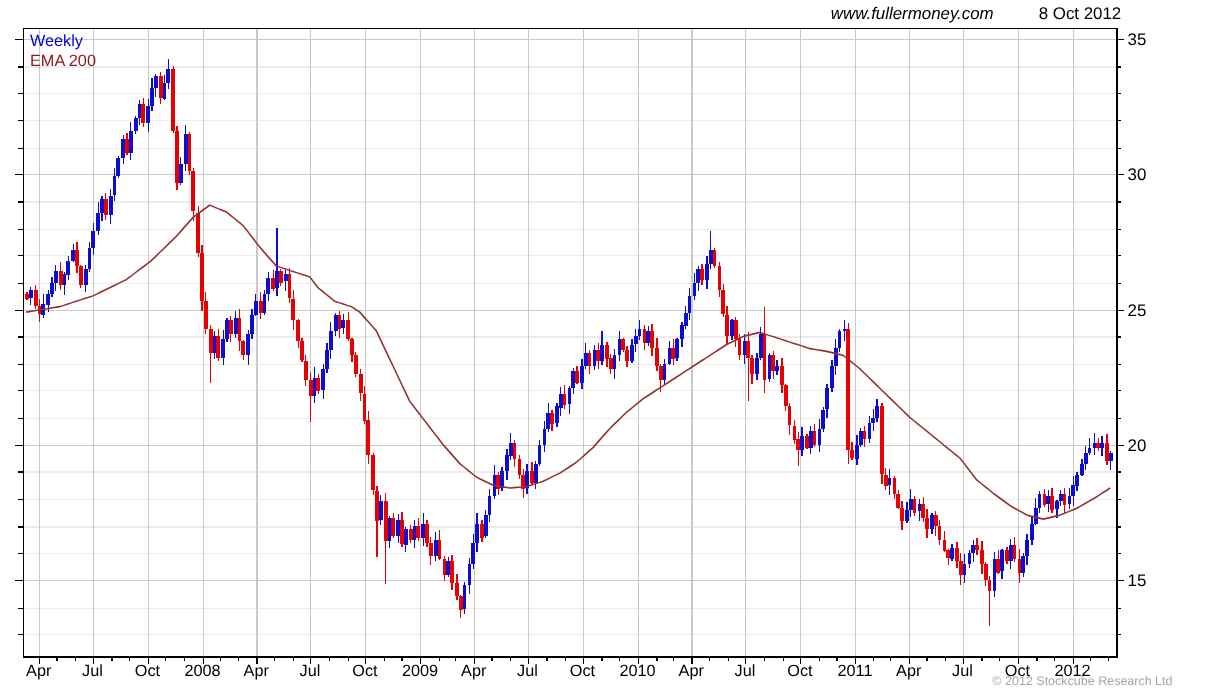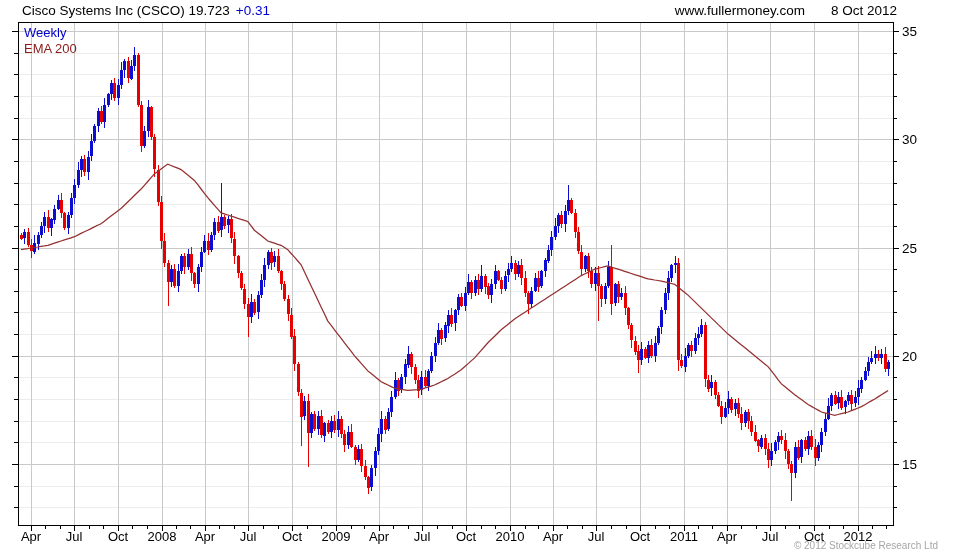--- a/index.html
+++ b/index.html
@@ -1,34 +1,31 @@
 <!DOCTYPE html>
 <html><head>
 <meta charset="utf-8">
 <style>
   html,body{margin:0;padding:0;background:#fff;}
   #page{position:relative;width:980px;height:560px;background:#fff;overflow:hidden;
         font-family:"Liberation Sans", sans-serif;}
   .hdr-left{position:absolute;left:22px;top:3px;font-size:13.5px;color:#000;white-space:nowrap;}
   .hdr-left .chg{margin-left:6px;}
   .hdr-right{position:absolute;right:83px;top:3px;font-size:13.5px;color:#000;white-space:nowrap;}
-  .hdr-right .site{margin-right:26px;}
+  .hdr-right .site{margin-right:36px;font-style:italic;}
   .legend{position:absolute;left:24px;font-size:13px;white-space:nowrap;}
   .lg-weekly{top:25px;}
   .lg-ema{top:41px;text-align:right;}
   .copyright{position:absolute;right:42px;top:540px;font-size:10px;white-space:nowrap;}
   svg{position:absolute;left:0;top:0;}
 </style>
 </head>
 <body>
 
 <div id="page">
-  <div class="hdr-left">
-    <span>Cisco Systems Inc (CSCO) 19.723</span><span class="chg" style="color: rgb(0, 0, 204);">+0.31</span>
-  </div>
   <div class="hdr-right">
     <span class="site">www.fullermoney.com</span><span>8 Oct 2012</span>
   </div>
 
   <svg id="chart" width="980" height="560">
       <line x1="18" y1="507.5" x2="893" y2="507.5" stroke="#ececec" stroke-width="1" shape-rendering="crispEdges"></line>
       <line x1="18" y1="486.5" x2="893" y2="486.5" stroke="#ececec" stroke-width="1" shape-rendering="crispEdges"></line>
       <line x1="18" y1="442.5" x2="893" y2="442.5" stroke="#ececec" stroke-width="1" shape-rendering="crispEdges"></line>
       <line x1="18" y1="421.5" x2="893" y2="421.5" stroke="#ececec" stroke-width="1" shape-rendering="crispEdges"></line>
       <line x1="18" y1="399.5" x2="893" y2="399.5" stroke="#ececec" stroke-width="1" shape-rendering="crispEdges"></line>

